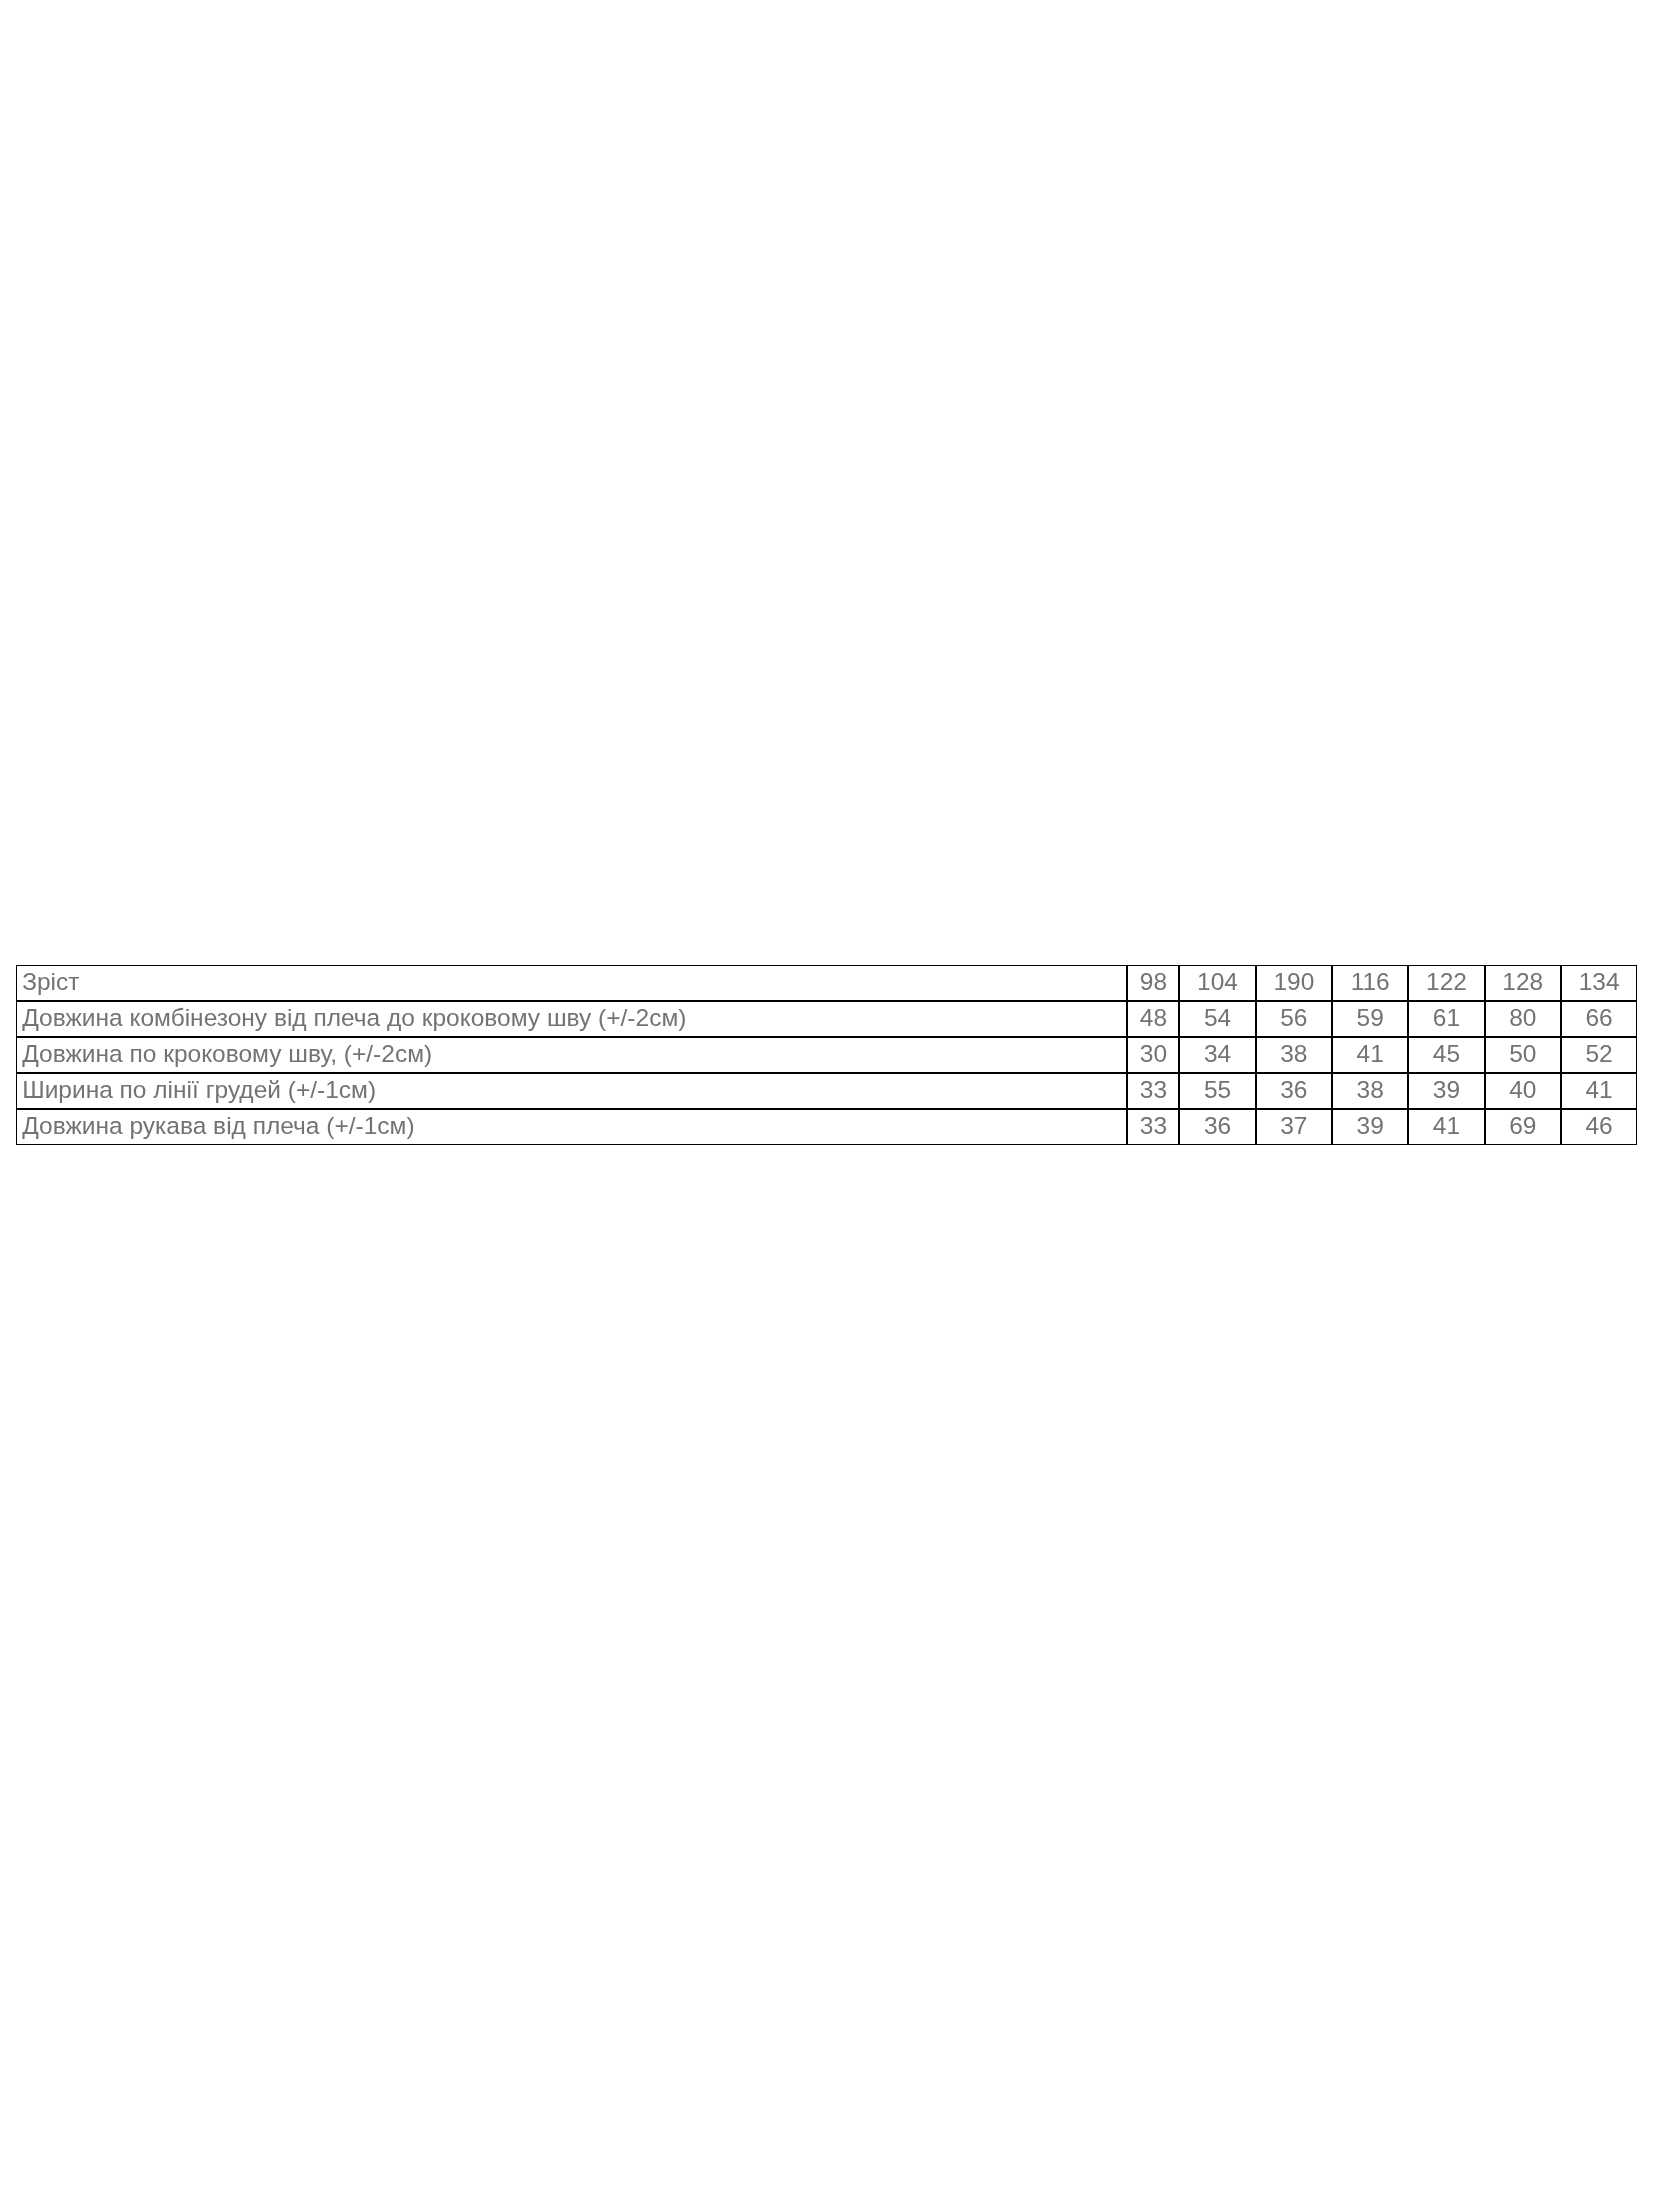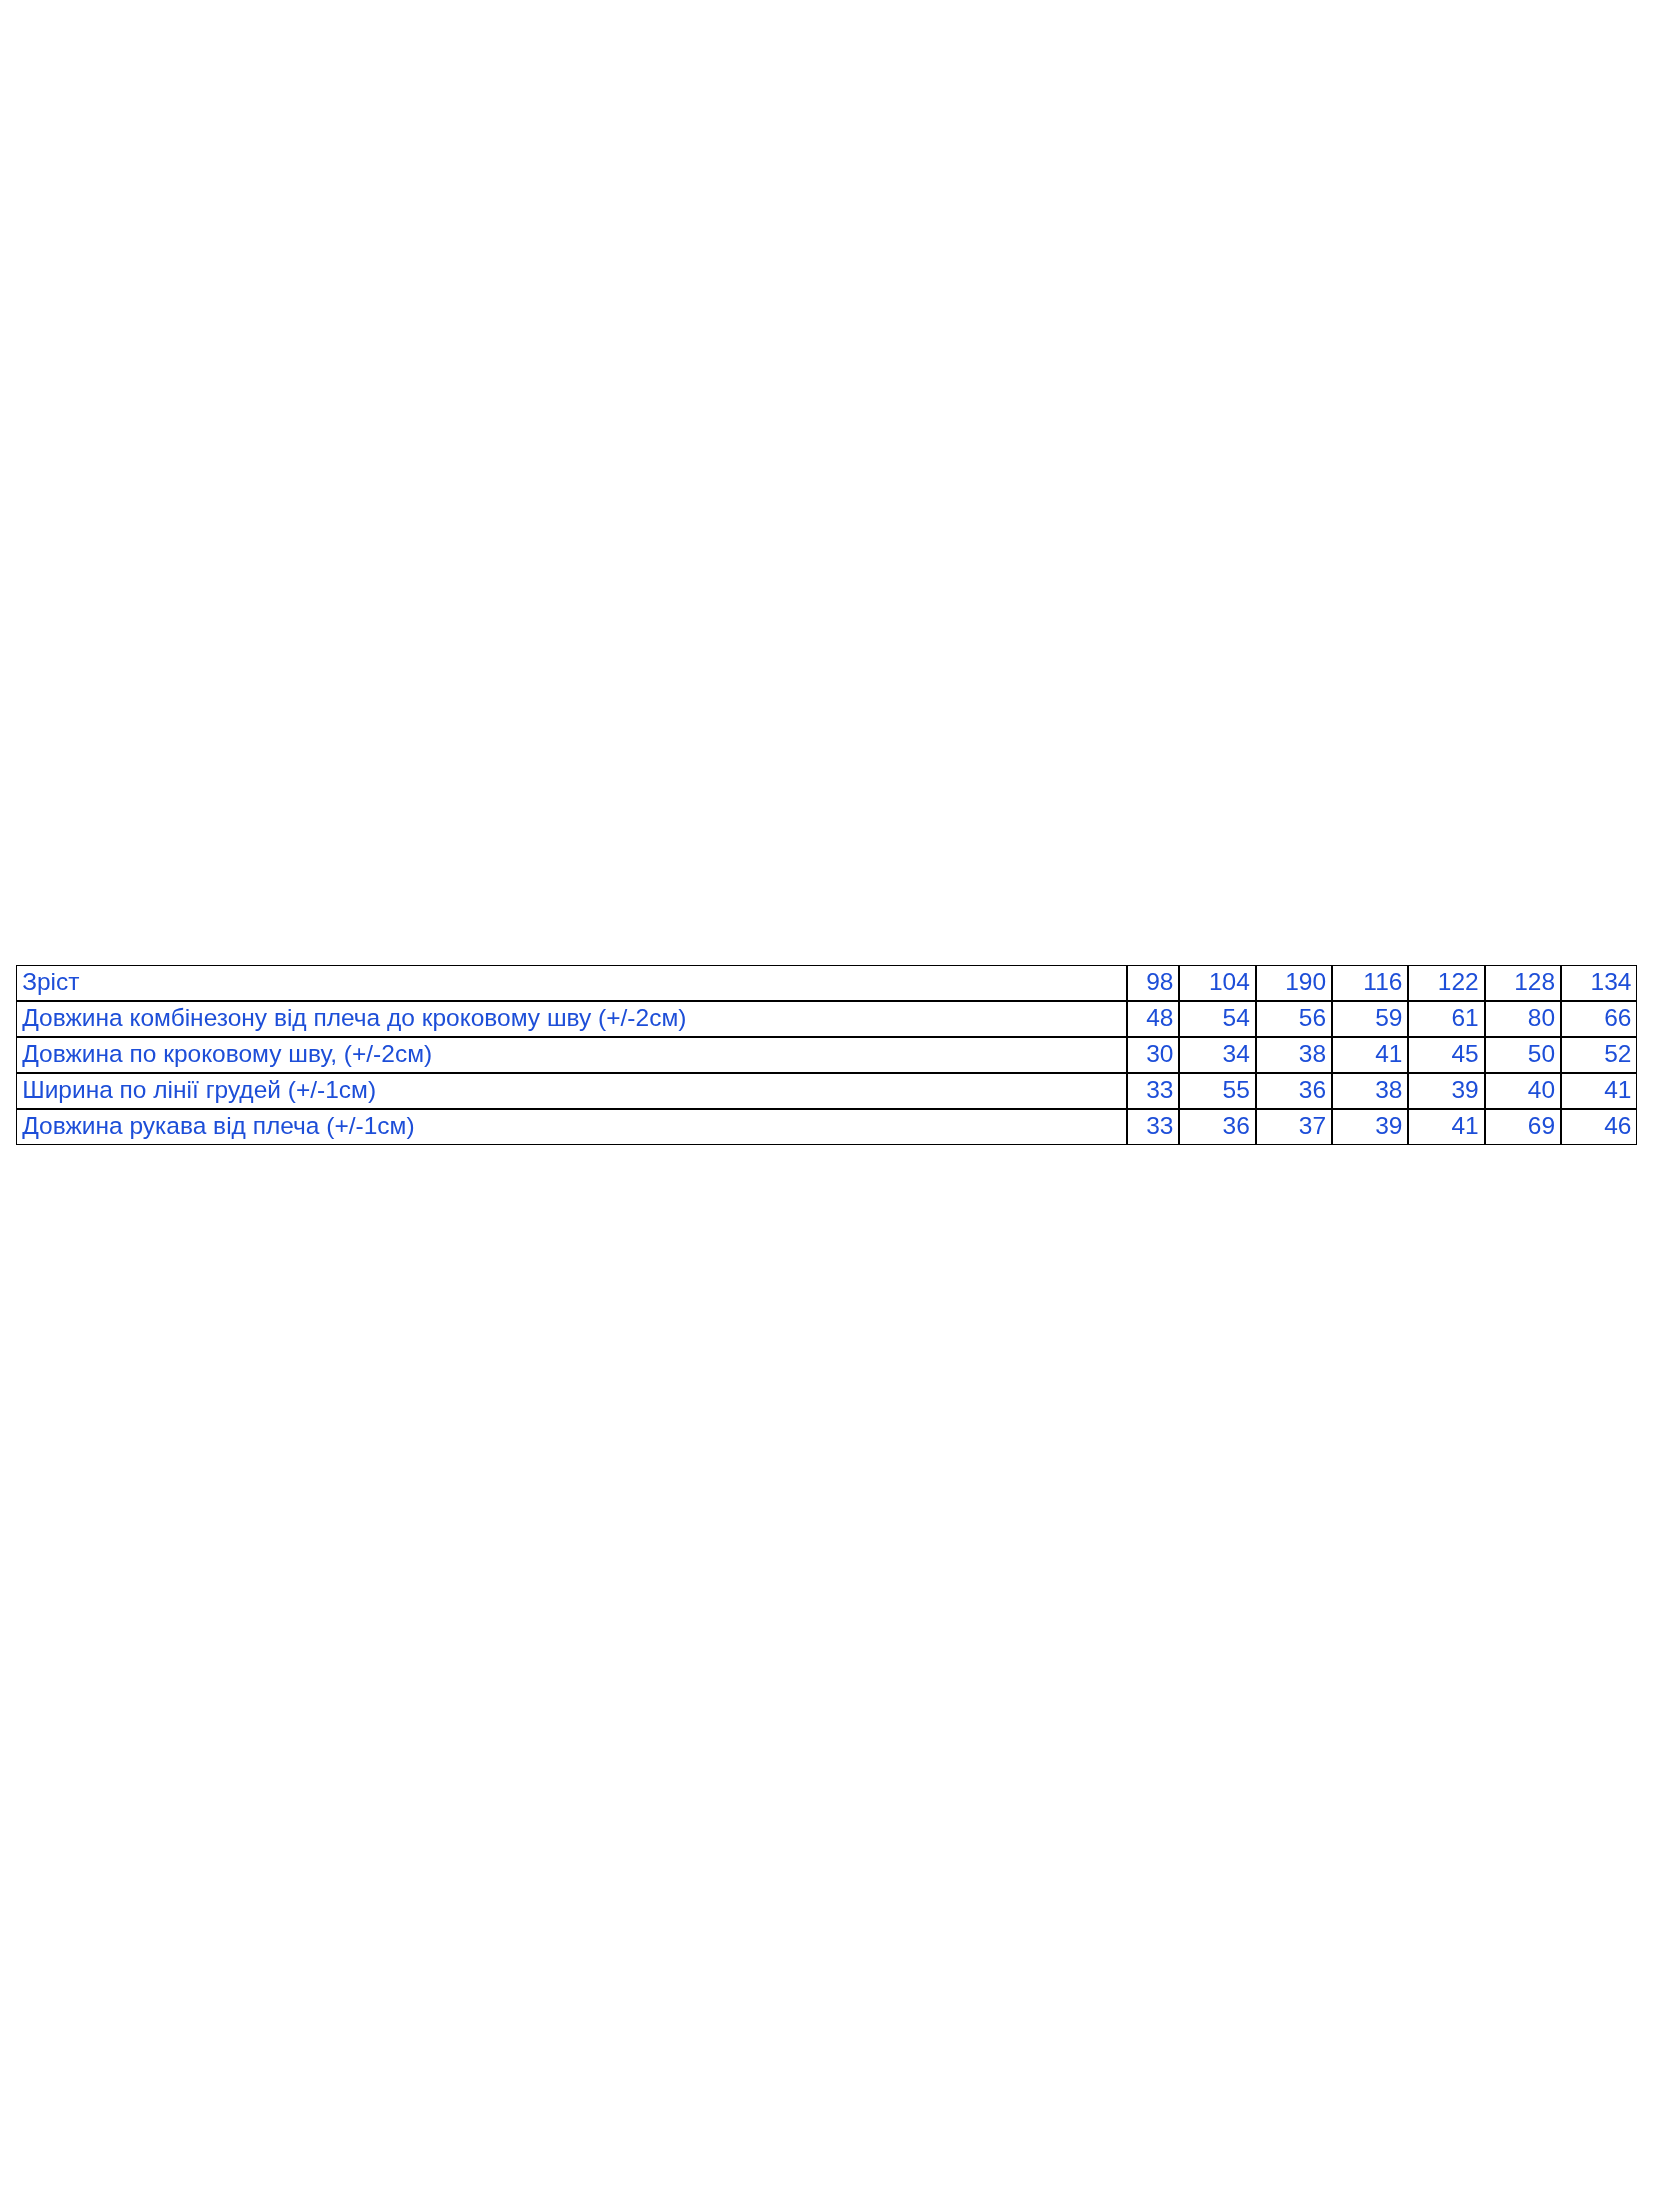--- a/index.html
+++ b/index.html
@@ -34,33 +34,33 @@
     width: 1621px;
     table-layout: fixed;
     background: #ffffff;
   }
   table.size-table td {
     border: 1.6px solid #000000;
     padding: 3.3px 4.9px 4.9px 4.9px;
     font-size: 24.5px;
     line-height: 1.0;
     font-family: "Liberation Sans", sans-serif;
-    color: #1d4ed8;
+    color: #737373;
     vertical-align: middle;
     white-space: nowrap;
     overflow: hidden;
     height: 36px;
     box-sizing: border-box;
   }
   td.label-cell {
     text-align: left;
     width: 1092px;
   }
   td.val-cell {
-    text-align: right;
+    text-align: center;
     width: 75px;
     padding-left: 6.5px;
   }
   td.val-first {
     width: 51px;
     padding-left: 4.9px;
   }
 </style>
 </head>
 <body>

